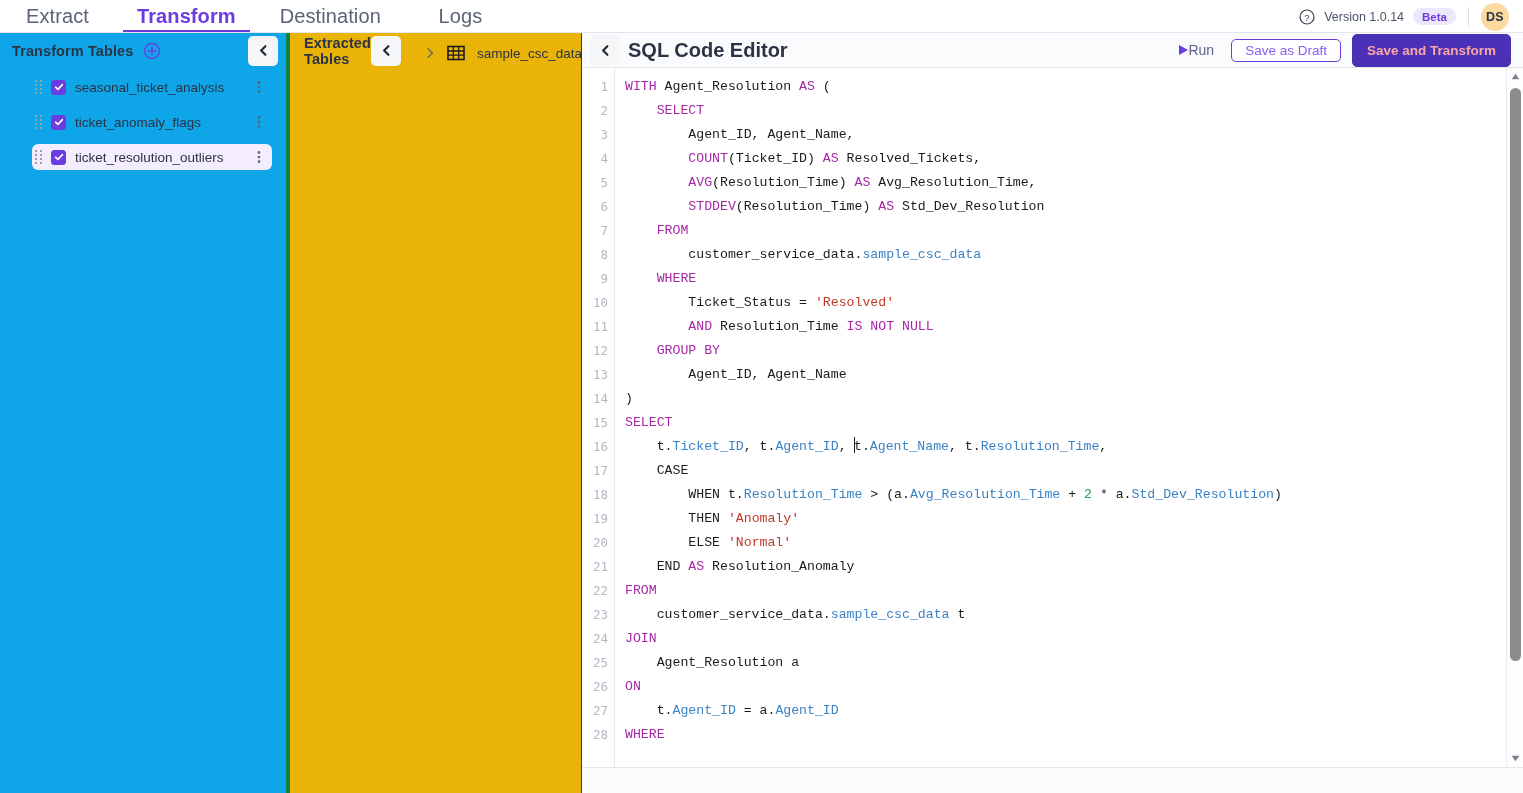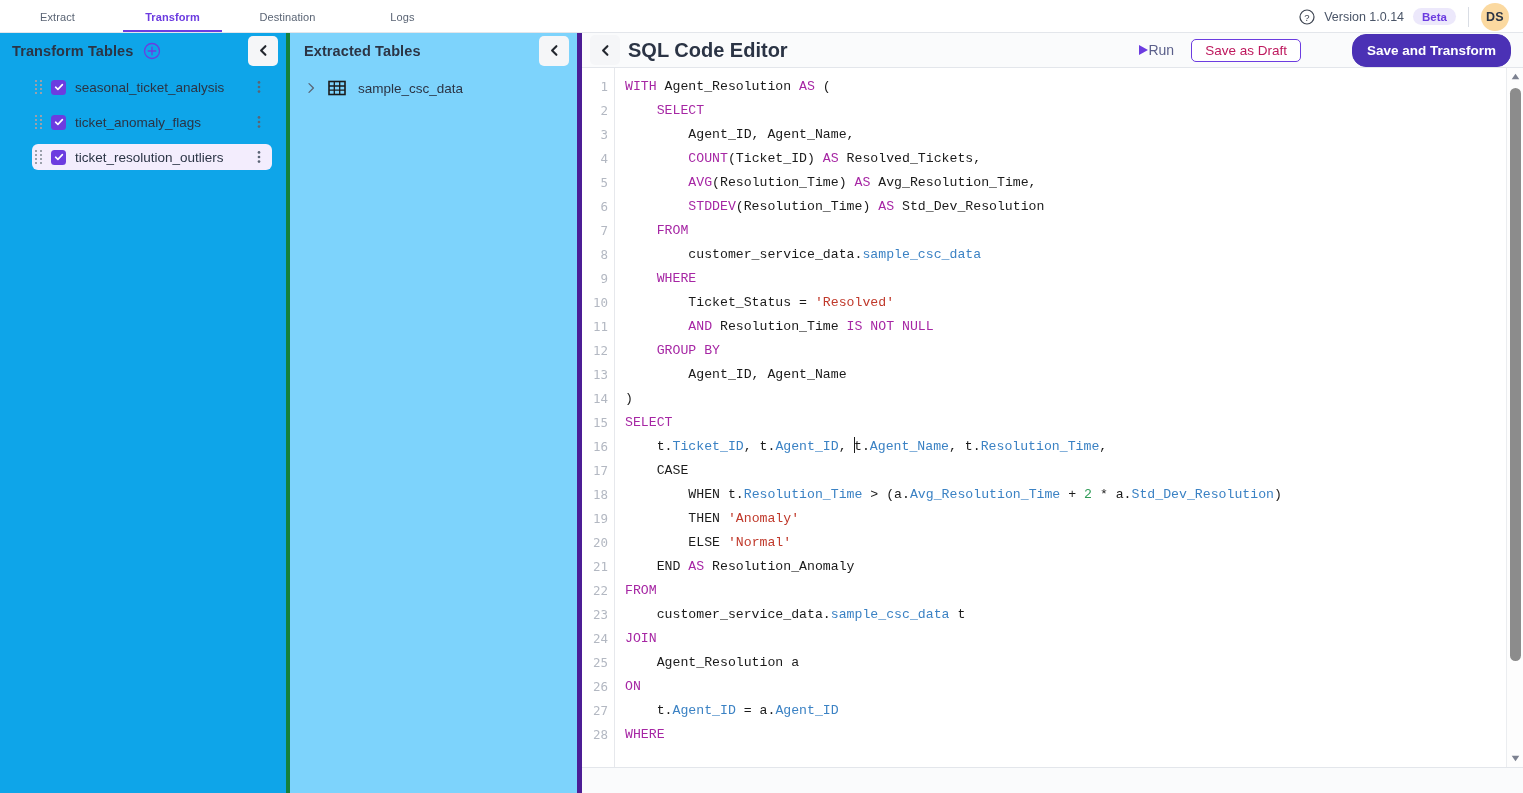--- a/index.html
+++ b/index.html
@@ -20,21 +20,21 @@
     flex: 0 0 33px;
     display: flex;
     align-items: stretch;
     background: #ffffff;
     position: relative;
   }
   .tabs { display: flex; align-items: stretch; }
   .tab {
     display: flex; align-items: center; justify-content: center;
     padding: 0 22px;
-    font-size: 11px;
+    font-size: 20px;
     color: #5a6474;
     letter-spacing: .1px;
     position: relative;
     cursor: pointer;
     min-width: 115px;
   }
   .tab.active { color: #6C3CE0; font-weight: bold; }
   .tab.active::after {
     content: "";
     position: absolute;
@@ -117,23 +117,23 @@
     background: #6C3CE0;
     display: flex; align-items: center; justify-content: center;
     flex: 0 0 15px; margin-right: 9px;
   }
   .tt-label { font-size: 13.5px; color: #2b3445; white-space: nowrap; }
   .kebab { margin-left: auto; width: 14px; height: 16px; display: block; cursor: pointer; flex: 0 0 14px; }
 
   
   .panel-extracted {
     width: 292px; flex: 0 0 292px;
-    border-right: 5px solid #4c1d95;
-    display: flex; flex-direction: column;
-    background: #7dd3fc;
+    border-right: 1px solid #4c1d95;
+    display: flex; flex-direction: row;
+    background: #eab308;
   }
   .panel-head2 { height: 35px; flex: 0 0 35px; display: flex; align-items: center; padding: 0 8px 0 14px; }
   .et-row {
     display: flex; align-items: center;
     height: 26px; margin: 7px 8px 0 8px;
     padding: 0 6px;
     border-radius: 6px; cursor: pointer;
   }
   .et-caret { width: 14px; flex: 0 0 14px; display: flex; align-items: center; justify-content: center; margin-right: 10px; }
   .grid-icon { width: 18px; height: 18px; flex: 0 0 18px; margin-right: 12px; display: block; }
@@ -157,30 +157,30 @@
     padding: 4px 6px; cursor: pointer; background: none; border: none;
     font-family: inherit;
   }
   .play-tri {
     width: 0; height: 0;
     border-left: 9px solid #6C3CE0;
     border-top: 5.5px solid transparent;
     border-bottom: 5.5px solid transparent;
   }
   .btn-outline {
-    font-size: 13.5px; color: #be185d;
+    font-size: 13.5px; color: #8b5cf6;
     background: #ffffff; border: 1px solid #6C3CE0;
     border-radius: 5px; padding: 3px 13px; cursor: pointer;
     font-family: inherit; white-space: nowrap;
   }
   .btn-solid {
-    font-size: 13.5px; color: #ffffff; font-weight: bold;
+    font-size: 13.5px; color: #fca5a5; font-weight: bold;
     background: #4B31B5; border: 1px solid #4B31B5;
-    border-radius: 14px; padding: 8px 14px; cursor: pointer;
-    font-family: inherit; white-space: nowrap; margin-left: 40px;
+    border-radius: 5px; padding: 8px 14px; cursor: pointer;
+    font-family: inherit; white-space: nowrap;
   }
 
   
   .code-wrap { flex: 1 1 auto; display: flex; min-height: 0; position: relative; overflow: hidden; background: #ffffff; }
   .gutter {
     flex: 0 0 33px; width: 33px;
     background: #ffffff;
     border-right: 1px solid #e6e8ec;
     padding-top: 7px;
     text-align: right;

